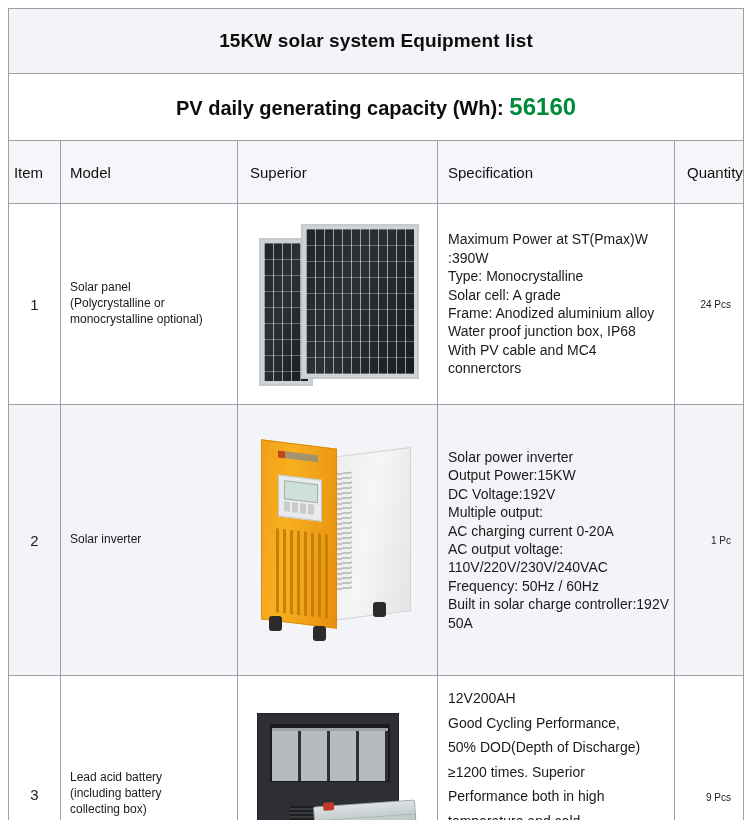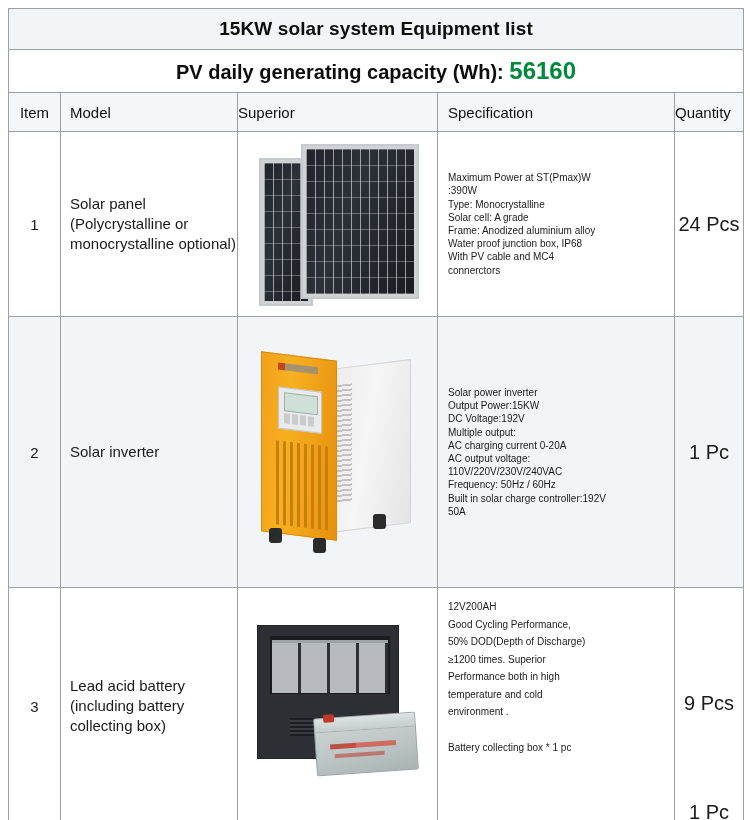--- a/index.html
+++ b/index.html
@@ -17,21 +17,21 @@
   table.equip {
     position: absolute;
     left: 8px; top: 8px;
     width: 735px;
     border-collapse: collapse;
     table-layout: fixed;
   }
   table.equip td, table.equip th {
     border: 1px solid #9aa0a6;
     vertical-align: middle;
-    padding: 0;
+    padding: 12px;
   }
 
   .title-row td {
     background: #f2f4f7;
     text-align: center;
     font-weight: bold;
     font-size: 19px;
     height: 40px;
     color: #0d0d0d;
     letter-spacing: .1px;
@@ -51,24 +51,24 @@
     height: 38px;
     font-size: 15px;
     font-weight: normal;
     color: #101010;
     text-align: left;
     padding-left: 9px;
   }
   .head-row td.c-item { text-align: center; padding-left: 0; }
 
   .c-item   { width: 52px;  text-align: center; font-size: 15px; }
-  .c-model  { width: 177px; font-size: 15px; padding-left: 9px !important; }
+  .c-model  { width: 177px; font-size: 12px; padding-left: 9px !important; }
   .c-pic    { width: 200px; }
-  .c-spec   { width: 237px; font-size: 10px; padding: 10px 0 10px 10px !important; }
-  .c-qty    { width: 69px;  text-align: center; font-size: 20px; }
+  .c-spec   { width: 237px; font-size: 14px; padding: 10px 0 10px 10px !important; }
+  .c-qty    { width: 69px;  text-align: right; font-size: 10px; }
 
   .r-shade td { background: #f2f4f8; }
   .r-plain td { background: #ffffff; }
 
   .model-text { line-height: 1.75; }
   .spec-text  { line-height: 1.32; white-space: pre-line; }
   .spec-text.loose { line-height: 1.75; }
 
   .qty-split { display: block; }
   .qty-split .q-a { display:block; padding-bottom: 86px; }

